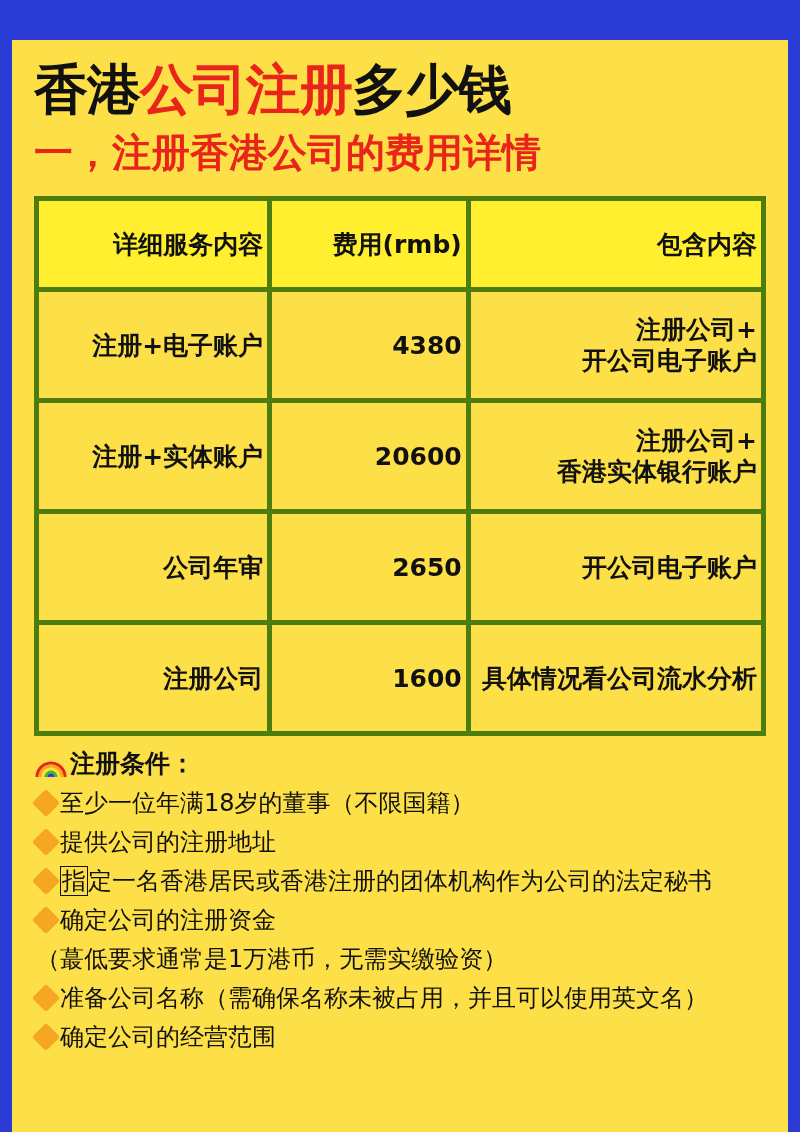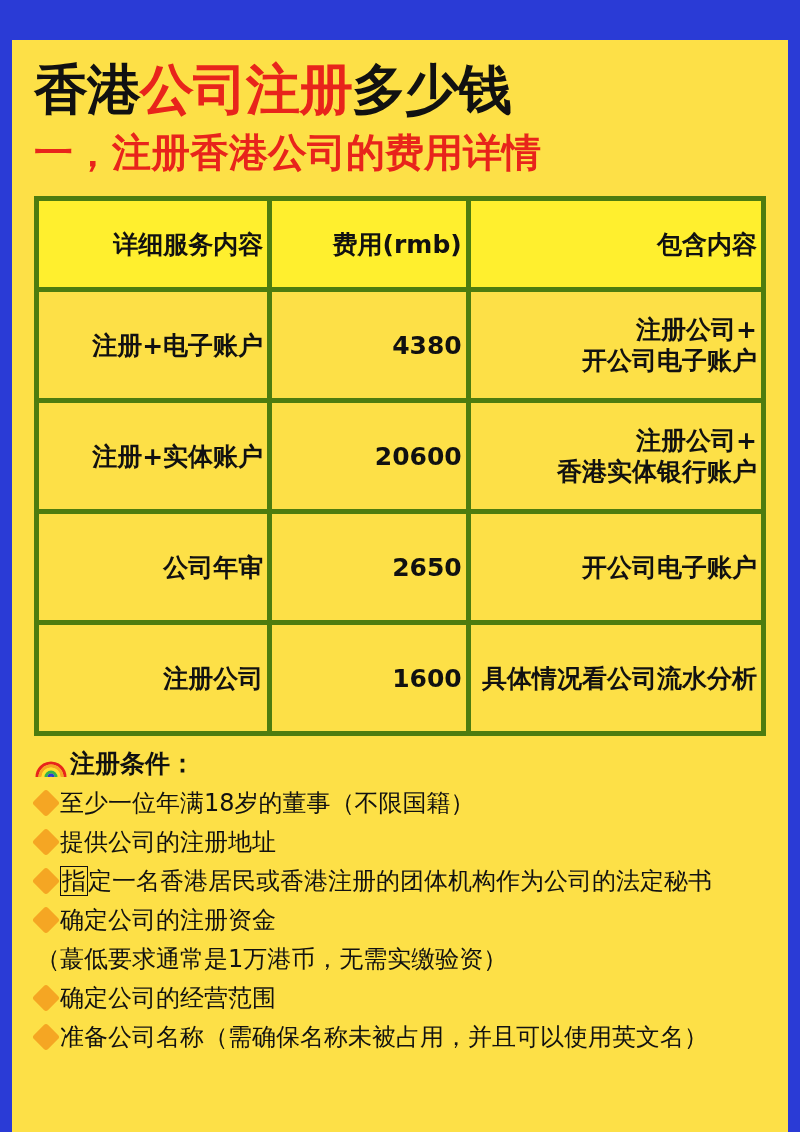--- a/index.html
+++ b/index.html
@@ -226,24 +226,24 @@
 
       <div class="bullet-line">
         <span class="diamond"></span>
         <span class="bullet-text">确定公司的注册资金</span>
       </div>
 
       <div class="plain-line">（蕞低要求通常是1万港币，无需实缴验资）</div>
 
       <div class="bullet-line">
         <span class="diamond"></span>
+        <span class="bullet-text">准备公司名称（需确保名称未被占用，并且可以使用英文名）</span>
+      </div>
+
+      <div class="bullet-line">
+        <span class="diamond"></span>
         <span class="bullet-text">确定公司的经营范围</span>
-      </div>
-
-      <div class="bullet-line">
-        <span class="diamond"></span>
-        <span class="bullet-text">准备公司名称（需确保名称未被占用，并且可以使用英文名）</span>
       </div>
 
     </div>
 
   </div>
 </div>
 
 </body></html>

